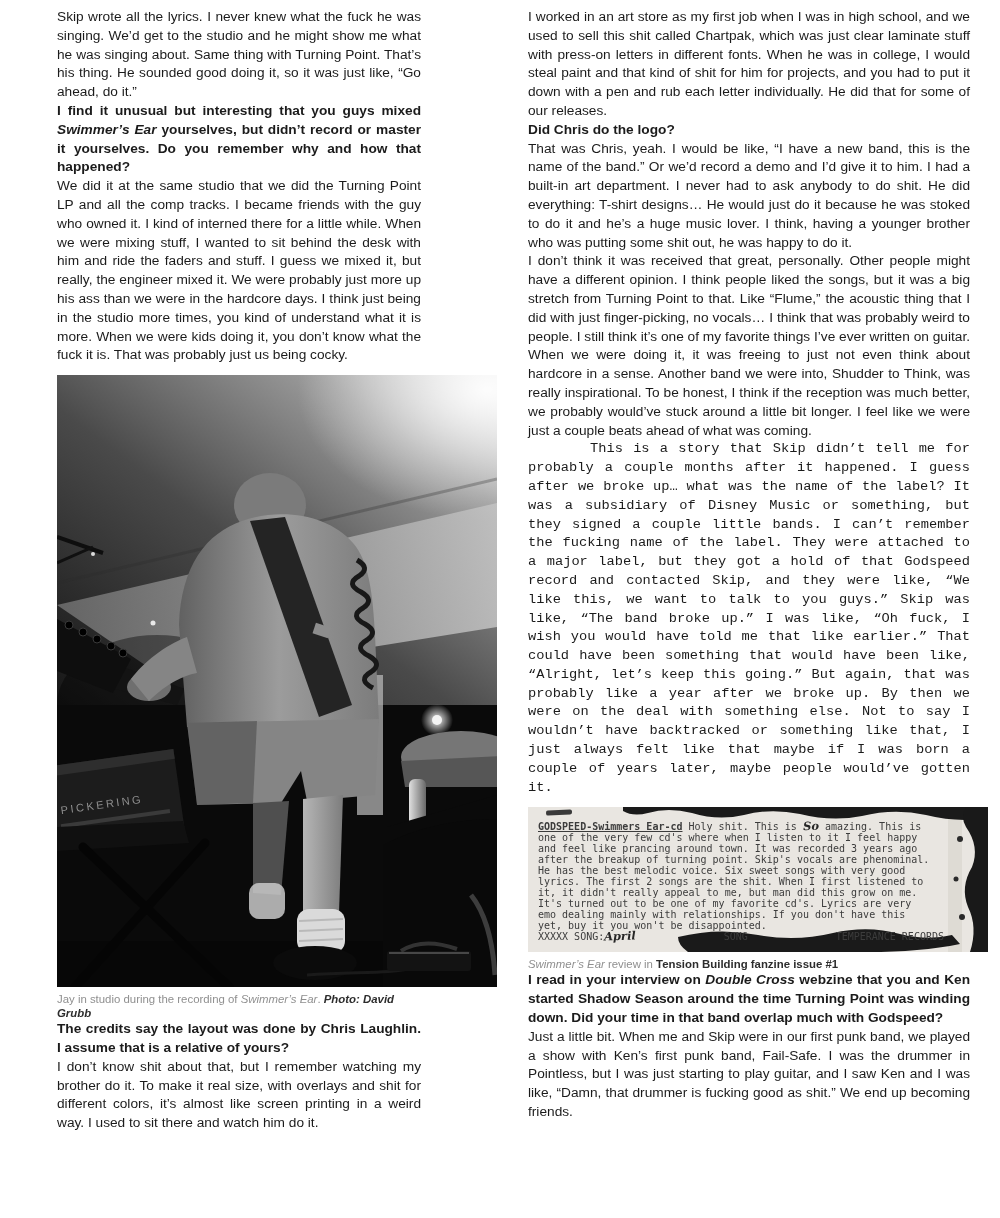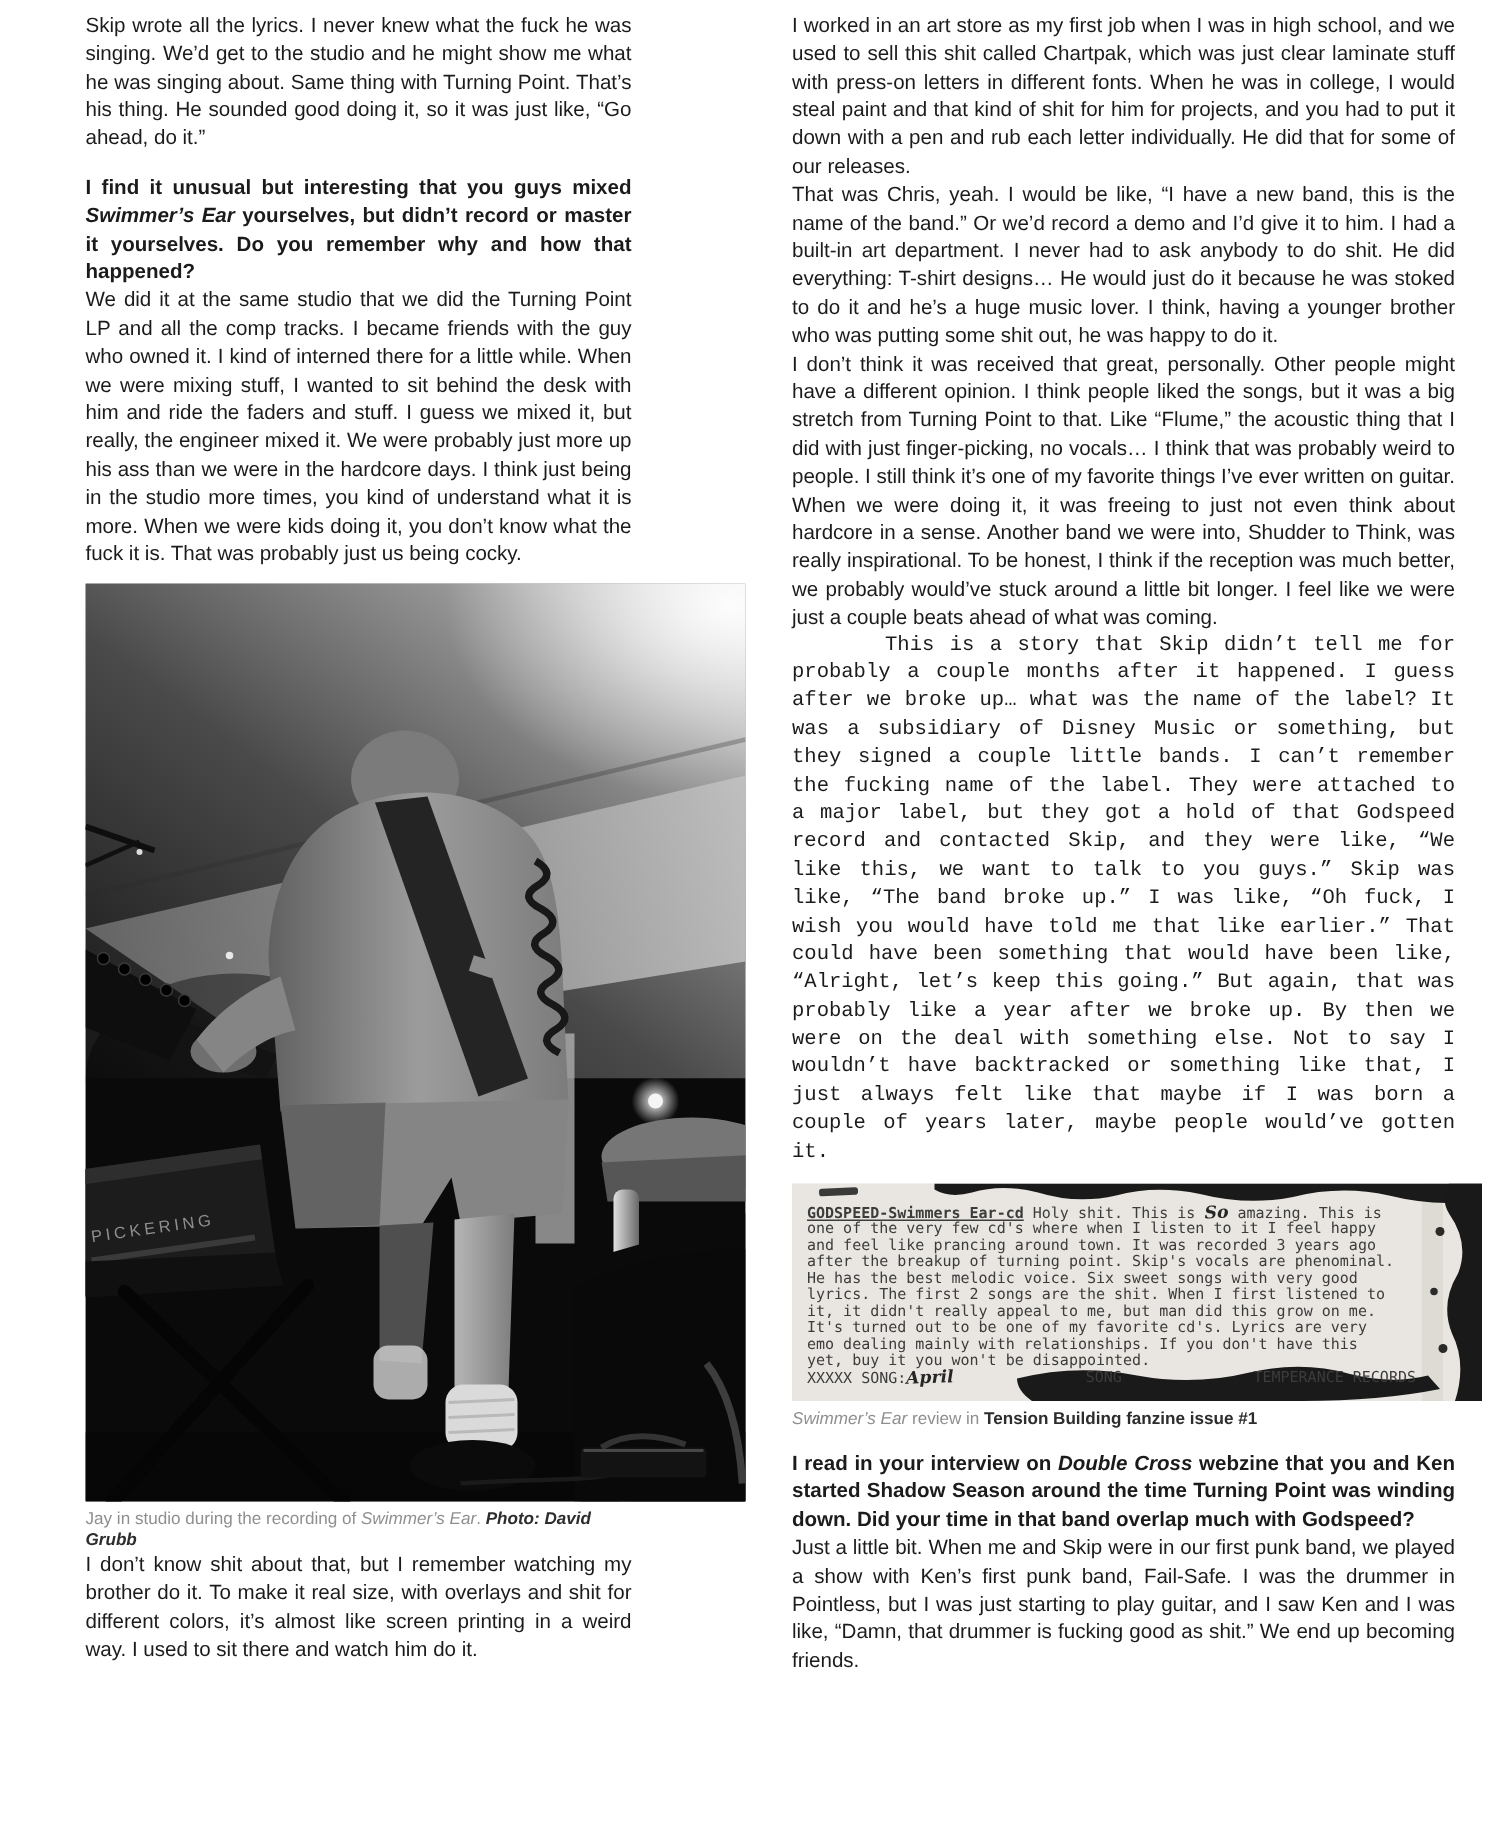--- a/index.html
+++ b/index.html
@@ -4,21 +4,21 @@
 <style>
   html,body{margin:0;padding:0;background:#ffffff;}
   body{width:1000px;height:1218px;position:relative;overflow:hidden;
        font-family:"Liberation Sans",sans-serif;color:#1b1b1b;}
   .page{position:absolute;inset:0;}
   .col{position:absolute;top:8px;width:364px;}
   .col-left{left:57px;}
   .col-right{left:528px;width:442px;}
   p{margin:0;}
   .blk{font-size:13.7px;line-height:18.8px;text-align:justify;}
-  .question{font-weight:bold;margin-top:14px;}
+  .question{font-weight:bold;}
   .para-indent{text-indent:62px;font-family:Liberation Mono, monospace;}
   .caption{font-size:11.4px;line-height:14px;color:#8f8f8f;text-align:left;margin-top:5px;}
   .sn{} .sb{font-weight:bold;} .sbi{font-weight:bold;font-style:italic;}
   .cp{} .cpi{font-style:italic;}
   .cpb{color:#2d2d2d;font-weight:bold;} .cpbi{color:#2d2d2d;font-weight:bold;font-style:italic;}
   figure{margin:0;}
   .photo{margin-top:10px;width:440px;height:612px;}
   .clipping{margin-top:10px;position:relative;width:460px;height:145px;background:#e9e6e1;}
   .torn{position:absolute;inset:0;z-index:1;pointer-events:none;}
   .clip-text{position:absolute;left:10px;top:14px;z-index:2;
@@ -139,24 +139,26 @@
       </g>
       <g>
         <path d="M250,600 C300,596 330,600 360,592" stroke="#1a1a1a" stroke-width="3" fill="none"></path>
         <rect x="330" y="576" width="84" height="20" rx="3" fill="#131313"></rect>
         <path d="M344,576 q22,-14 56,-2" stroke="#333333" fill="none" stroke-width="4"></path>
         <line x1="332" y1="578" x2="412" y2="578" stroke="#474747" stroke-width="2"></line>
       </g>
     </svg>
   </figure>
       <p class="blk caption"><span class="cp">Jay in studio during the recording of </span><span class="cpi">Swimmer’s Ear</span><span class="cp">. </span><span class="cpbi">Photo: David Grubb</span></p>
+      <p class="blk question"><span class="sb">The credits say the layout was done by Chris Laughlin. I assume that is a relative of yours?</span></p>
       <p class="blk para"><span class="sn">I don’t know shit about that, but I remember watching my brother do it. To make it real size, with overlays and shit for different colors, it’s almost like screen printing in a weird way. I used to sit there and watch him do it.</span></p>
     </div>
   <div class="col col-right" id="col-right">
       <p class="blk para"><span class="sn">I worked in an art store as my first job when I was in high school, and we used to sell this shit called Chartpak, which was just clear laminate stuff with press-on letters in different fonts. When he was in college, I would steal paint and that kind of shit for him for projects, and you had to put it down with a pen and rub each letter individually. He did that for some of our releases.</span></p>
+      <p class="blk question"><span class="sb">Did Chris do the logo?</span></p>
       <p class="blk para"><span class="sn">That was Chris, yeah. I would be like, “I have a new band, this is the name of the band.” Or we’d record a demo and I’d give it to him. I had a built-in art department. I never had to ask anybody to do shit. He did everything: T-shirt designs… He would just do it because he was stoked to do it and he’s a huge music lover. I think, having a younger brother who was putting some shit out, he was happy to do it.</span></p>
       <p class="blk para"><span class="sn">I don’t think it was received that great, personally. Other people might have a different opinion. I think people liked the songs, but it was a big stretch from Turning Point to that. Like “Flume,” the acoustic thing that I did with just finger-picking, no vocals… I think that was probably weird to people. I still think it’s one of my favorite things I’ve ever written on guitar. When we were doing it, it was freeing to just not even think about hardcore in a sense. Another band we were into, Shudder to Think, was really inspirational. To be honest, I think if the reception was much better, we probably would’ve stuck around a little bit longer. I feel like we were just a couple beats ahead of what was coming.</span></p>
       <p class="blk para para-indent"><span class="sn">This is a story that Skip didn’t tell me for probably a couple months after it happened. I guess after we broke up… what was the name of the label? It was a subsidiary of Disney Music or something, but they signed a couple little bands. I can’t remember the fucking name of the label. They were attached to a major label, but they got a hold of that Godspeed record and contacted Skip, and they were like, “We like this, we want to talk to you guys.” Skip was like, “The band broke up.” I was like, “Oh fuck, I wish you would have told me that like earlier.” That could have been something that would have been like, “Alright, let’s keep this going.” But again, that was probably like a year after we broke up. By then we were on the deal with something else. Not to say I wouldn’t have backtracked or something like that, I just always felt like that maybe if I was born a couple of years later, maybe people would’ve gotten it.</span></p>
       <figure class="clipping" id="clipping-figure">
     <svg class="torn" viewBox="0 0 460 145" width="460" height="145" preserveAspectRatio="none">
       <rect width="460" height="145" fill="#e9e6e1"></rect>
       <rect x="420" y="0" width="14" height="145" fill="#d9d5ce" opacity="0.7"></rect>
       <rect x="18" y="3" width="26" height="5" rx="2" fill="#3a3a3a" transform="rotate(-3 31 5)"></rect>
       <path d="M95,0 L460,0 L460,11 Q430,16 398,8 Q366,1 334,9 Q304,15 272,7 Q242,1 216,8 Q190,14 164,6 Q140,0 120,6 Q105,10 95,4 Z" fill="#1a1a1a"></path>
       <path d="M150,130 Q190,120 230,128 Q268,135 305,126 Q340,118 372,127 Q400,134 424,128 L432,137 Q392,145 340,145 L160,145 Q150,138 150,130 Z" fill="#1a1a1a"></path>

